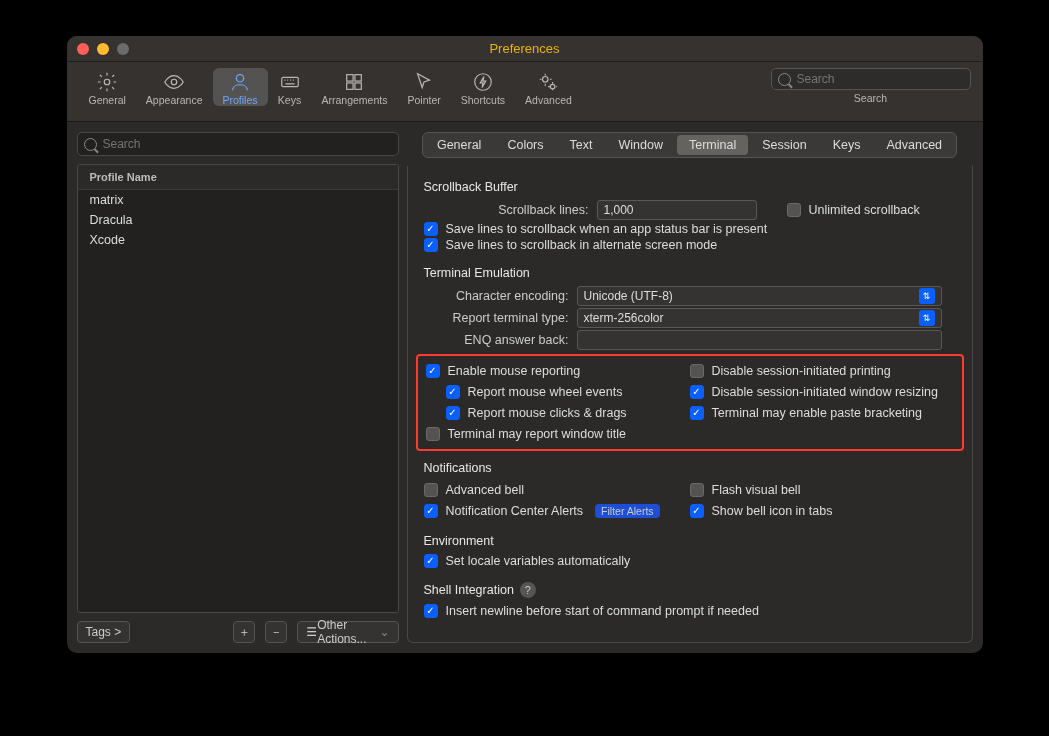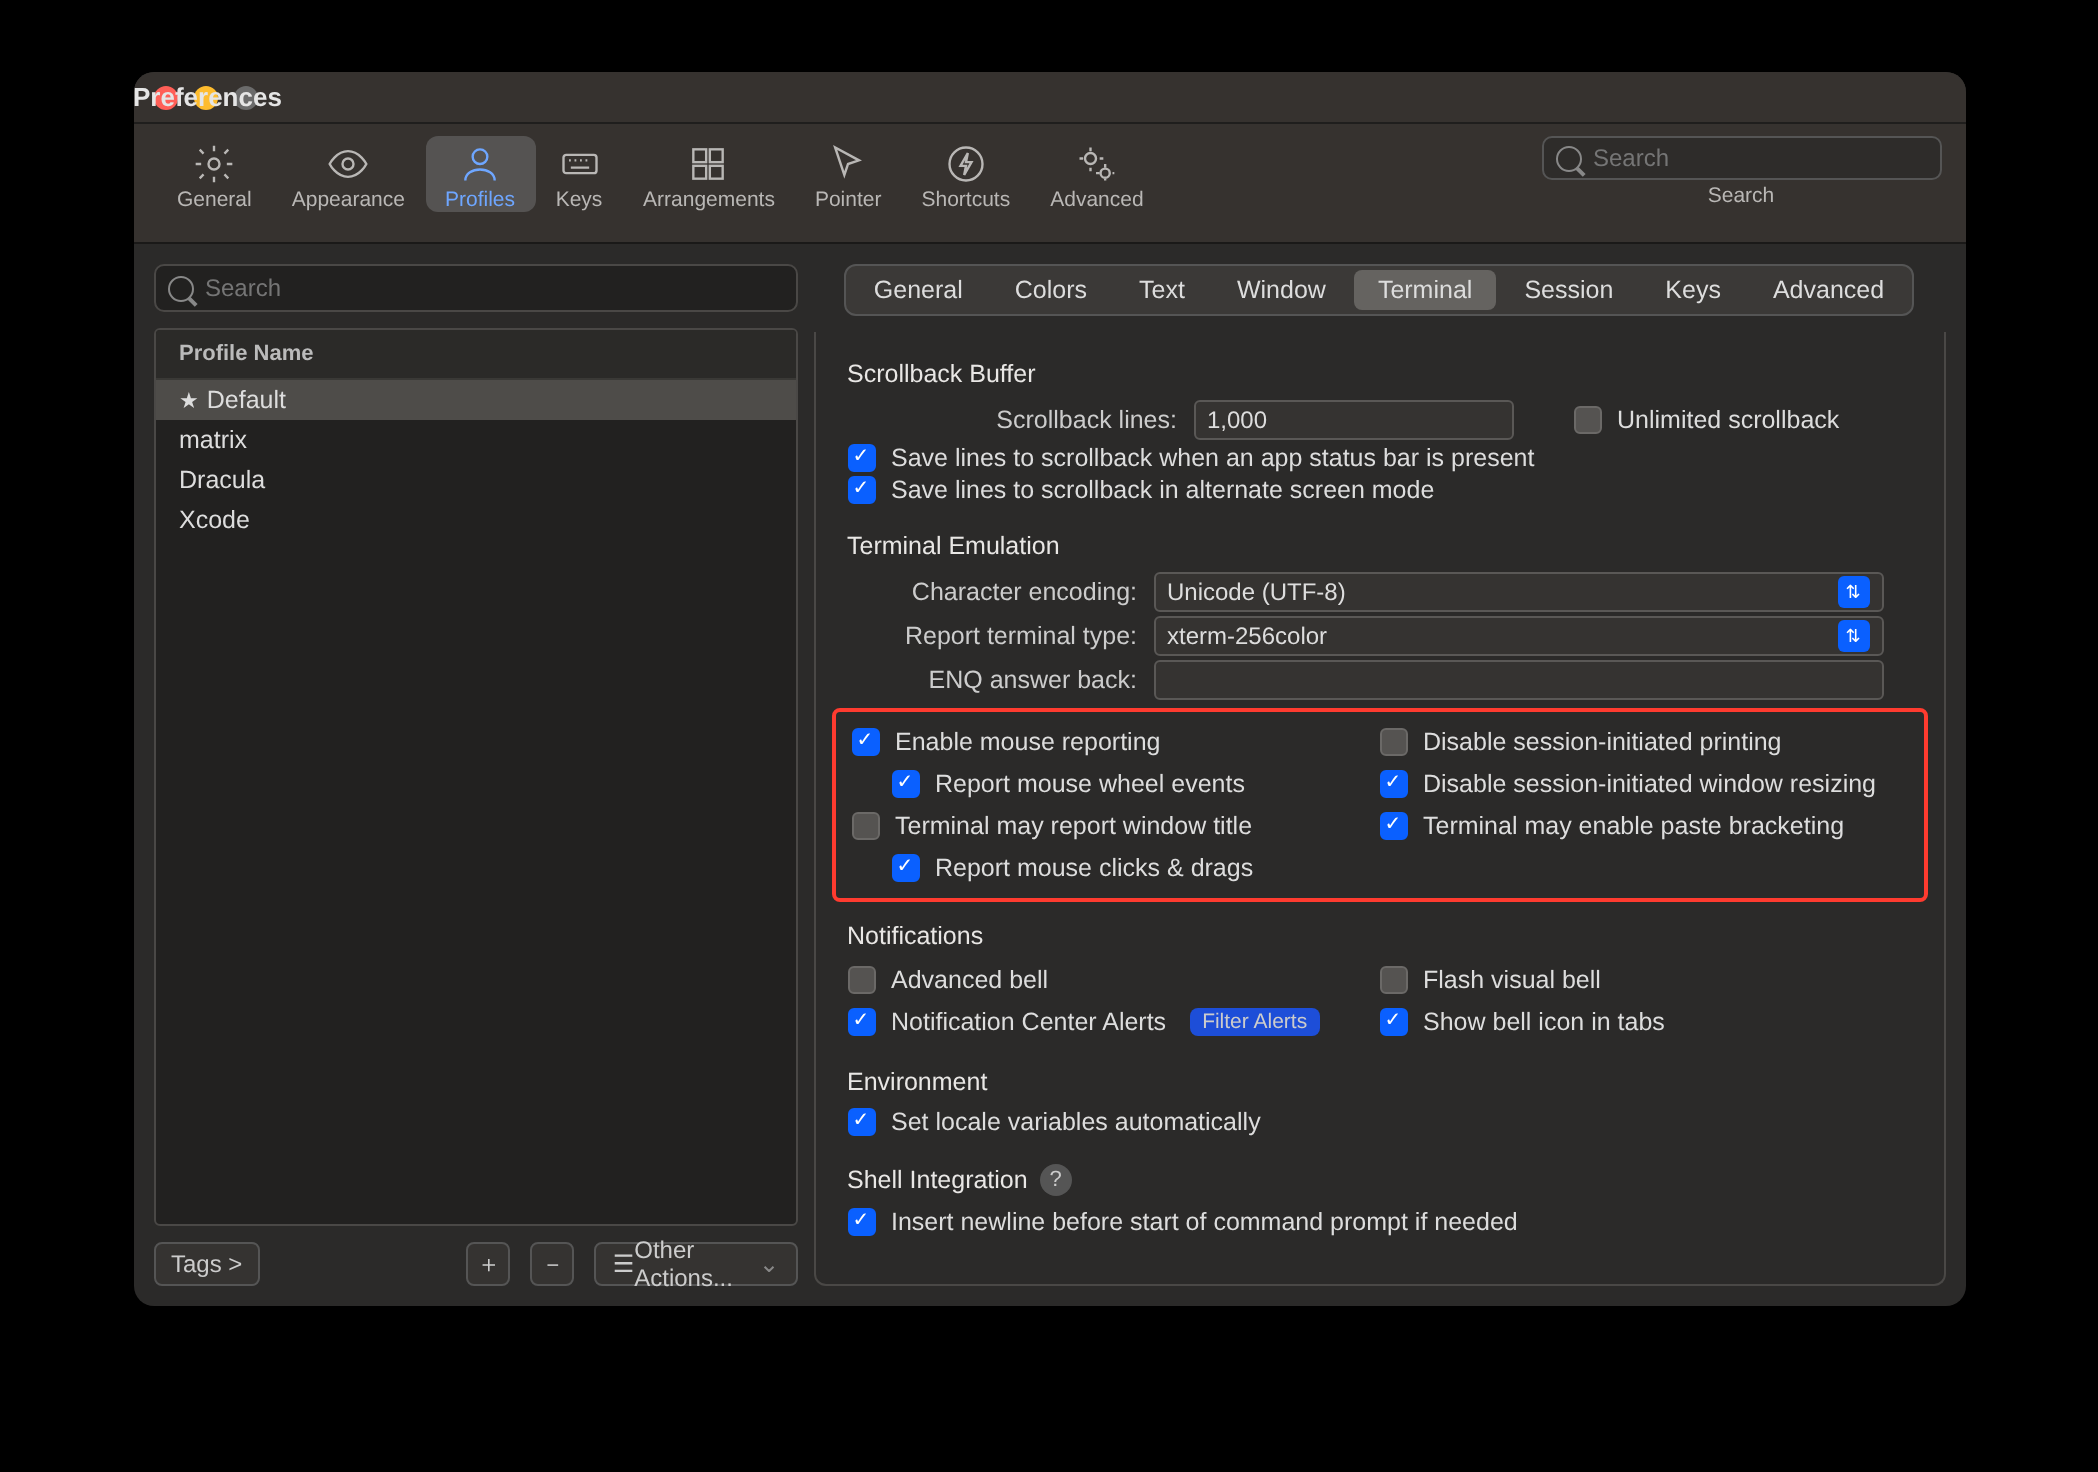--- a/index.html
+++ b/index.html
@@ -32,21 +32,21 @@
     padding: 0 10px;
     position: relative;
     border-bottom: 1px solid #1f1e1d;
     background: #36322f;
   }
   .traffic { display: flex; gap: 8px; }
   .dot { width: 12px; height: 12px; border-radius: 50%; }
   .dot.red { background: #ff5f57; }
   .dot.yellow { background: #febc2e; }
   .dot.green { background: #6b6b6b; }
-  .title { position: absolute; left: 0; right: 0; text-align: left; font-size: 13px; font-weight: 700; color: #e5e5e5; }
+  .title { position: absolute; left: 0; right: 0; text-align: center; font-size: 13px; font-weight: 400; color: #eab308; }
   .toolbar {
     display: flex;
     align-items: flex-start;
     padding: 6px 12px 4px 12px;
     gap: 0;
     background: #36322f;
     border-bottom: 1px solid #1a1918;
     min-height: 60px;
   }
   .tbitem {
@@ -217,21 +217,20 @@
 
   <div class="body">
     <div class="left">
       <div class="profsearch">
         <span class="mag"></span>
         <input placeholder="Search" style="">
       </div>
       <div class="proflist">
         <div class="profhead">Profile Name</div>
         <div class="profitems">
-          <div class="profitem selected"><span class="star">★</span><span>Default</span></div>
           <div class="profitem"><span>matrix</span></div>
           <div class="profitem"><span>Dracula</span></div>
           <div class="profitem"><span>Xcode</span></div>
         </div>
       </div>
       <div class="leftfoot">
         <div class="tagsbtn">
             <span>Tags &gt;</span>
           </div>
         <div style="flex:1"></div>
@@ -299,27 +298,27 @@
           <div class="two-col">
             <div class="col">
               <div class="row">
                   <span class="chk checked"></span>
                   <span>Enable mouse reporting</span>
                 </div>
               <div class="row indent1">
                   <span class="chk checked"></span>
                   <span>Report mouse wheel events</span>
                 </div>
+              <div class="row indent1">
+                  <span class="chk checked"></span>
+                  <span>Report mouse clicks &amp; drags</span>
+                </div>
               <div class="row">
                   <span class="chk"></span>
                   <span>Terminal may report window title</span>
-                </div>
-              <div class="row indent1">
-                  <span class="chk checked"></span>
-                  <span>Report mouse clicks &amp; drags</span>
                 </div>
             </div>
             <div class="col">
               <div class="row">
                   <span class="chk"></span>
                   <span>Disable session-initiated printing</span>
                 </div>
               <div class="row">
                   <span class="chk checked"></span>
                   <span>Disable session-initiated window resizing</span>

